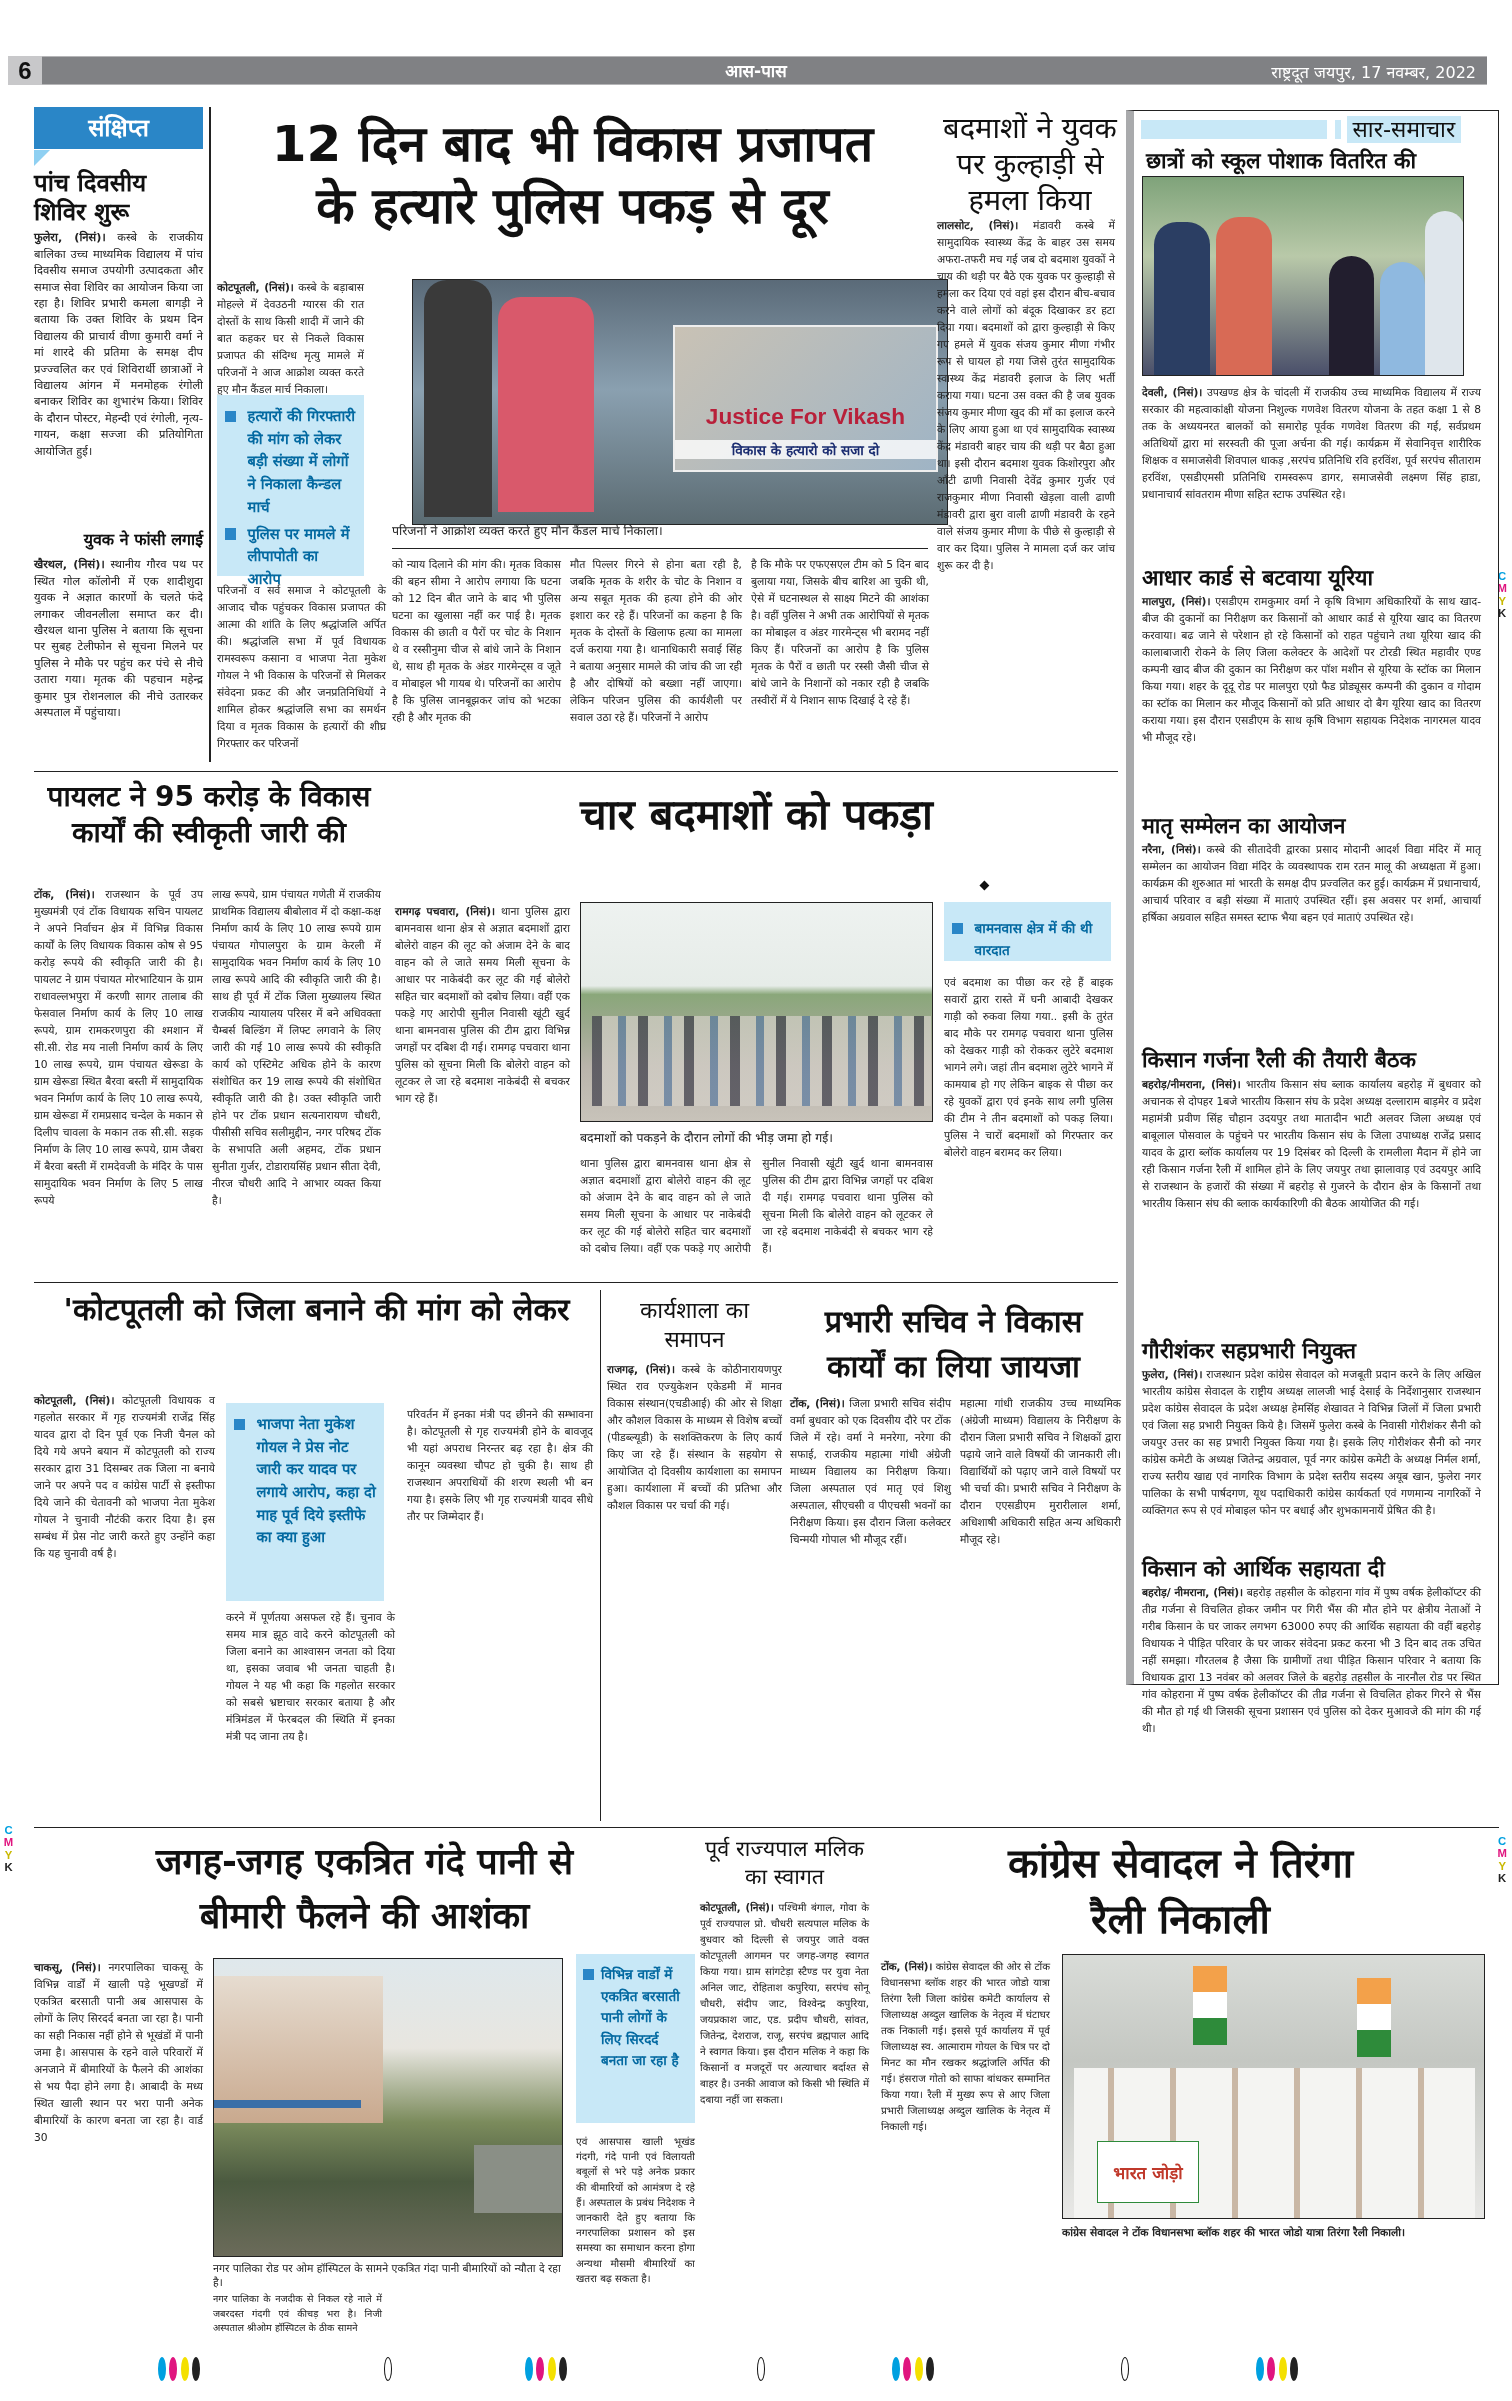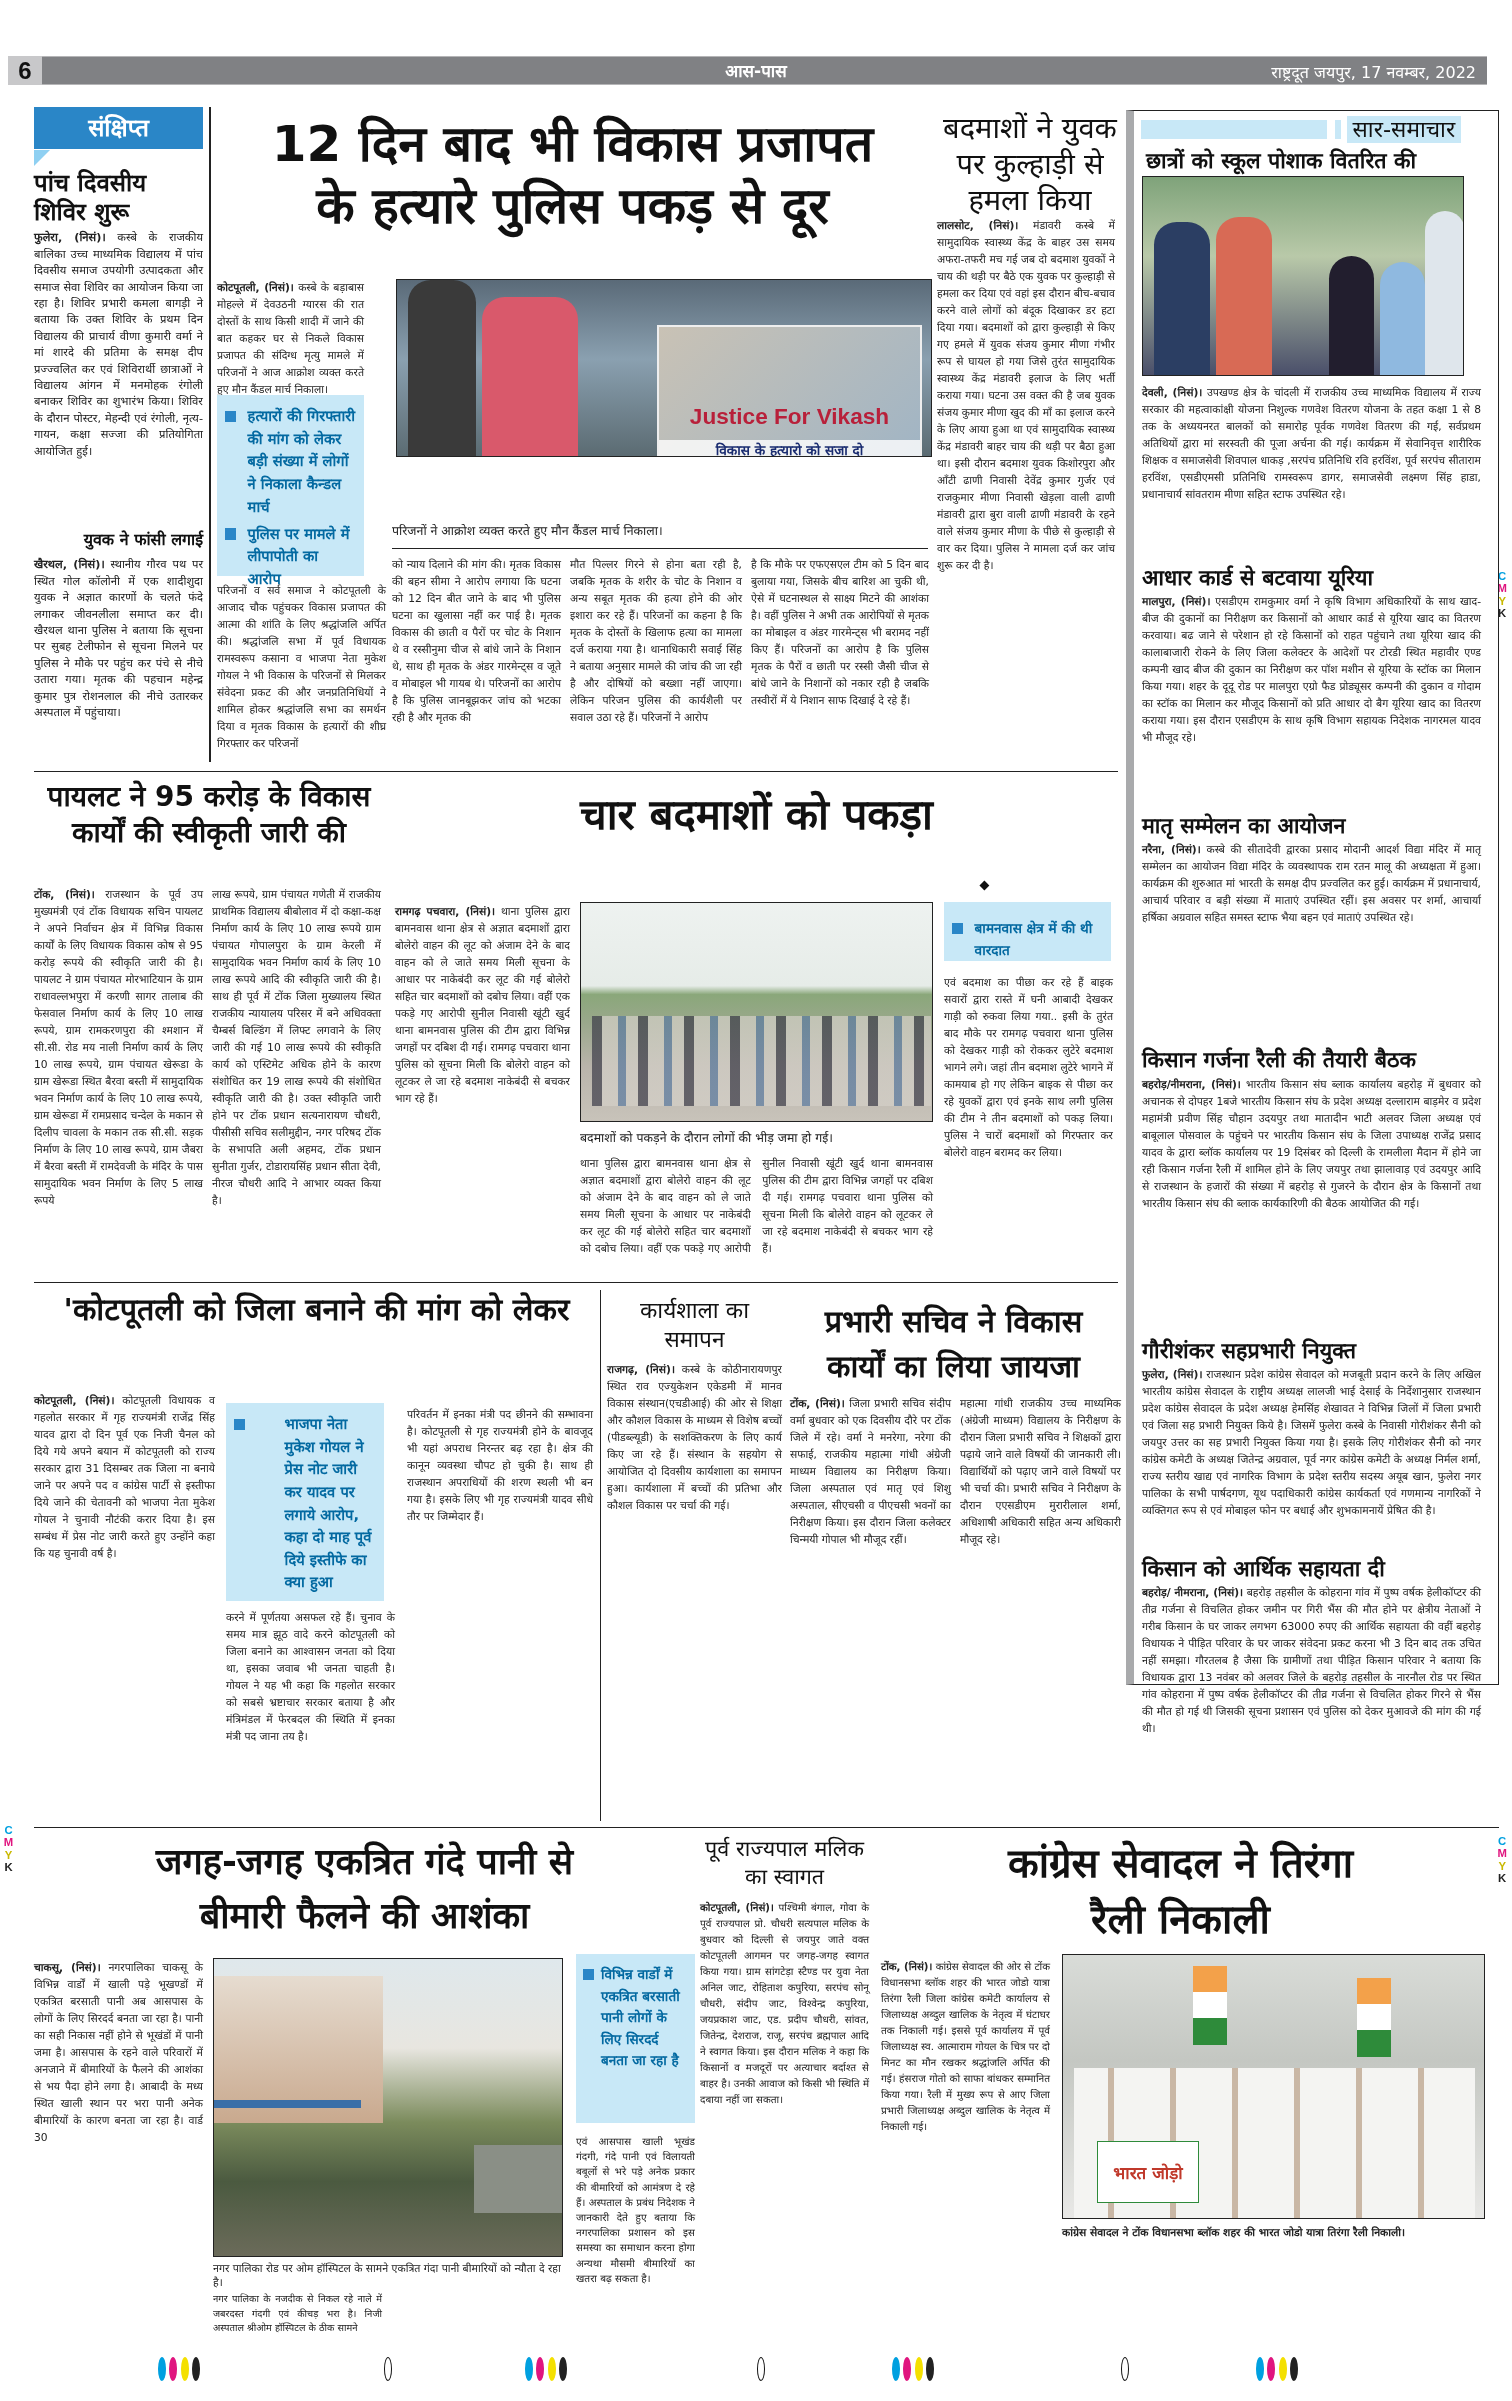--- a/index.html
+++ b/index.html
@@ -73,21 +73,21 @@
 <div class="abs highlight-box" style="left:217px; top:395px; width:147px; height:181px; font-size:14.7px; line-height:22.6px; padding:10.2px 8px;">
   <div style="display:flex;">
       <span class="bullet" style="margin-top:5.6px;flex:none;"></span>
       <span>हत्यारों की गिरफ्तारी की मांग को लेकर बड़ी संख्या में लोगों ने निकाला कैन्डल मार्च</span>
     </div>
   <div style="display:flex; margin-top:4.5px;">
       <span class="bullet" style="margin-top:5.6px;flex:none;"></span>
       <span>पुलिस पर मामले में लीपापोती का आरोप</span>
     </div>
 </div>
-<div class="abs photo" style="left:396px; top:279px; width:536px; height:178px; background:linear-gradient(180deg,#5a6a78 0%,#8aa0b0 45%,#5b6b72 100%);padding-left:32px;">
+<div class="abs photo" style="left:412px; top:279px; width:536px; height:246px; background:linear-gradient(180deg,#5a6a78 0%,#8aa0b0 45%,#5b6b72 100%);padding-left:32px;">
   <div style="position:absolute; left:260px; top:45px; width:265px; height:147px; background:linear-gradient(135deg,#c9c2b5,#9fb4c5); border:2.3px solid #eee;">
     <div style="position:absolute; bottom:40px; width:100%; text-align:center; color:#b8203a; font-family:'Liberation Sans',sans-serif; font-weight:bold; font-size:22.6px;">Justice For Vikash</div>
     <div style="position:absolute; bottom:11.3px; width:100%; text-align:center; color:#1a2c70; font-weight:bold; font-size:13.6px; background:rgba(255,255,255,0.8);">विकास के हत्यारो को सजा दो</div>
   </div>
   <div style="position:absolute; left:85px; top:17px; width:96px; height:215px; background:#d9596b; border-radius:22.6px 22.6px 0 0;"></div>
   <div style="position:absolute; left:11.3px; top:0; width:68px; height:237px; background:#3a3a3a; border-radius:22.6px 22.6px 0 0;"></div>
 </div>
 <div class="abs caption" style="left:392px; top:522px; width:536px;">परिजनों ने आक्रोश व्यक्त करते हुए मौन कैंडल मार्च निकाला।</div>
 <div class="abs hrule" style="left:392px; top:548px; width:536px; height:1.1px;"></div>
 
@@ -155,21 +155,21 @@
 <div class="abs txt" style="left:944px; top:974px; width:169px;">एवं बदमाश का पीछा कर रहे हैं बाइक सवारों द्वारा रास्ते में घनी आबादी देखकर गाड़ी को रुकवा लिया गया.. इसी के तुरंत बाद मौके पर रामगढ़ पचवारा थाना पुलिस को देखकर गाड़ी को रोककर लुटेरे बदमाश भागने लगे। जहां तीन बदमाश लुटेरे भागने में कामयाब हो गए लेकिन बाइक से पीछा कर रहे युवकों द्वारा एवं इनके साथ लगी पुलिस की टीम ने तीन बदमाशों को पकड़ लिया। पुलिस ने चारों बदमाशों को गिरफ्तार कर बोलेरो वाहन बरामद कर लिया।</div>
 <div class="abs txt" style="left:580px; top:1155px; width:353px; column-count:2; column-gap:11.3px;">थाना पुलिस द्वारा बामनवास थाना क्षेत्र से अज्ञात बदमाशों द्वारा बोलेरो वाहन की लूट को अंजाम देने के बाद वाहन को ले जाते समय मिली सूचना के आधार पर नाकेबंदी कर लूट की गई बोलेरो सहित चार बदमाशों को दबोच लिया। वहीं एक पकड़े गए आरोपी सुनील निवासी खूंटी खुर्द थाना बामनवास पुलिस की टीम द्वारा विभिन्न जगहों पर दबिश दी गई। रामगढ़ पचवारा थाना पुलिस को सूचना मिली कि बोलेरो वाहन को लूटकर ले जा रहे बदमाश नाकेबंदी से बचकर भाग रहे हैं।</div>
 
 <div class="abs hrule" style="left:34px; top:1282px; width:1084px; height:1.1px;"></div>
 
 <div class="abs headline" style="left:34px; top:1290px; width:565px; font-size:30.5px; line-height:40px; text-align:center;">
   <div>'कोटपूतली को जिला बनाने की मांग को लेकर</div>
 </div>
 <div class="abs txt" style="left:34px; top:1392px; width:181px;"><b>कोटपूतली, (निसं)।</b> <span>कोटपूतली विधायक व गहलोत सरकार में गृह राज्यमंत्री राजेंद्र सिंह यादव द्वारा दो दिन पूर्व एक निजी चैनल को दिये गये अपने बयान में कोटपूतली को राज्य सरकार द्वारा 31 दिसम्बर तक जिला ना बनाये जाने पर अपने पद व कांग्रेस पार्टी से इस्तीफा दिये जाने की चेतावनी को भाजपा नेता मुकेश गोयल ने चुनावी नौटंकी करार दिया है। इस सम्बंध में प्रेस नोट जारी करते हुए उन्होंने कहा कि यह चुनावी वर्ष है।</span></div>
 <div class="abs highlight-box" style="left:226px; top:1403px; width:158px; height:198px; padding:10.2px 8px; font-size:14.7px; line-height:22.6px;">
-  <div style="display:flex;gap:28px;">
+  <div style="display:flex;">
       <span class="bullet" style="flex:none; margin-top:5.6px;"></span>
       <span>भाजपा नेता मुकेश गोयल ने प्रेस नोट जारी कर यादव पर लगाये आरोप, कहा दो माह पूर्व दिये इस्तीफे का क्या हुआ</span>
     </div>
 </div>
 <div class="abs txt" style="left:226px; top:1609px; width:169px;">करने में पूर्णतया असफल रहे हैं। चुनाव के समय मात्र झूठ वादे करने कोटपूतली को जिला बनाने का आश्वासन जनता को दिया था, इसका जवाब भी जनता चाहती है। गोयल ने यह भी कहा कि गहलोत सरकार को सबसे भ्रष्टाचार सरकार बताया है और मंत्रिमंडल में फेरबदल की स्थिति में इनका मंत्री पद जाना तय है।</div>
 <div class="abs txt" style="left:407px; top:1406px; width:186px;">परिवर्तन में इनका मंत्री पद छीनने की सम्भावना है। कोटपूतली से गृह राज्यमंत्री होने के बावजूद भी यहां अपराध निरन्तर बढ़ रहा है। क्षेत्र की कानून व्यवस्था चौपट हो चुकी है। साथ ही राजस्थान अपराधियों की शरण स्थली भी बन गया है। इसके लिए भी गृह राज्यमंत्री यादव सीधे तौर पर जिम्मेदार हैं।</div>
 
 <div class="abs vrule" style="left:600px; top:1290px; height:531px; width:1.1px;"></div>
 
 <div class="abs hl-light" style="left:607px; top:1296px; width:175px; font-size:22.6px; line-height:29px; text-align:center;">कार्यशाला का समापन</div>

